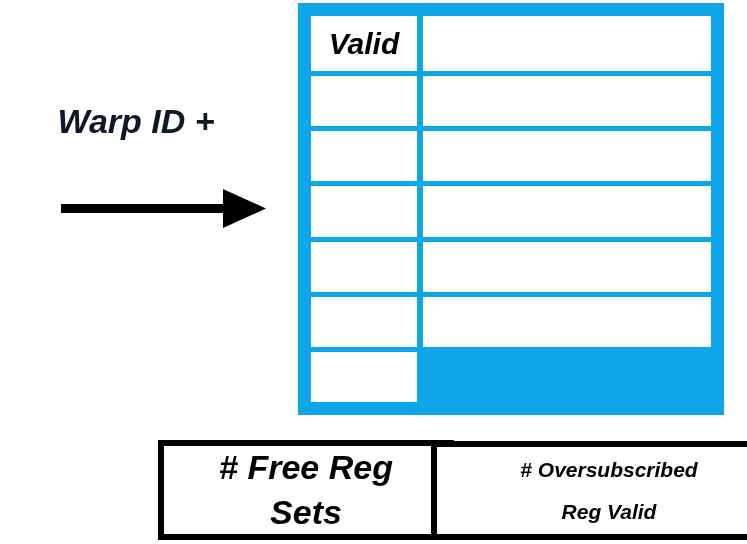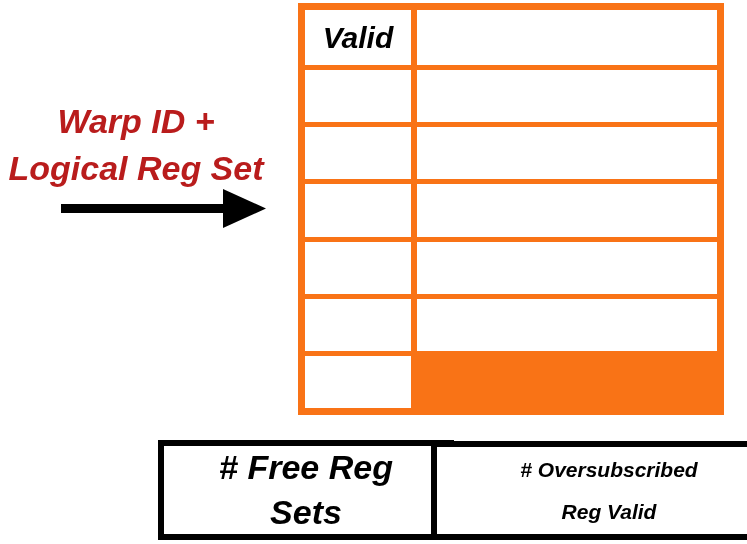--- a/index.html
+++ b/index.html
@@ -25,46 +25,46 @@
   .input-label {
     position: absolute;
     left: 0px;
     top: 98px;
     width: 272px;
     text-align: center;
     font-weight: bold;
     font-style: italic;
     font-size: 34px;
     line-height: 47px;
-    color: #b91c1c;
+    color: #0f172a;
     white-space: nowrap;
   }
   .input-label .lbl-line { display: block; }
 
   
   .arrow {
     position: absolute;
     left: 58px;
     top: 187px;
   }
 
   
   .regtable {
     position: absolute;
     left: 298px;
     top: 3px;
     width: 426px;
     height: 412px;
-    background: #f97316;
+    background: #0ea5e9;
     display: grid;
     grid-template-columns: 106px 1fr;
     grid-template-rows: 55px repeat(6, 1fr);
     column-gap: 6px;
     row-gap: 5px;
-    padding: 7px;
+    padding: 13px;
     box-sizing: border-box;
   }
   .cell {
     background: #ffffff;
   }
   .th {
     display: flex;
     align-items: center;
     justify-content: center;
     font-weight: bold;
@@ -106,21 +106,20 @@
     line-height: 42px;
   }
 </style>
 </head>
 <body>
 
 <div class="canvas">
 
   <div class="input-label">
     <span class="lbl-line">Warp ID +</span>
-    <span class="lbl-line">Logical Reg Set</span>
   </div>
 
   <svg class="arrow" width="210" height="42" viewBox="0 0 210 42" aria-hidden="true">
     <rect x="3" y="17" width="172" height="9" fill="#000000"></rect>
     <polygon points="165,2 208,21.5 165,41" fill="#000000"></polygon>
   </svg>
 
   <div class="regtable">
     <div class="cell th">Valid</div>
 

